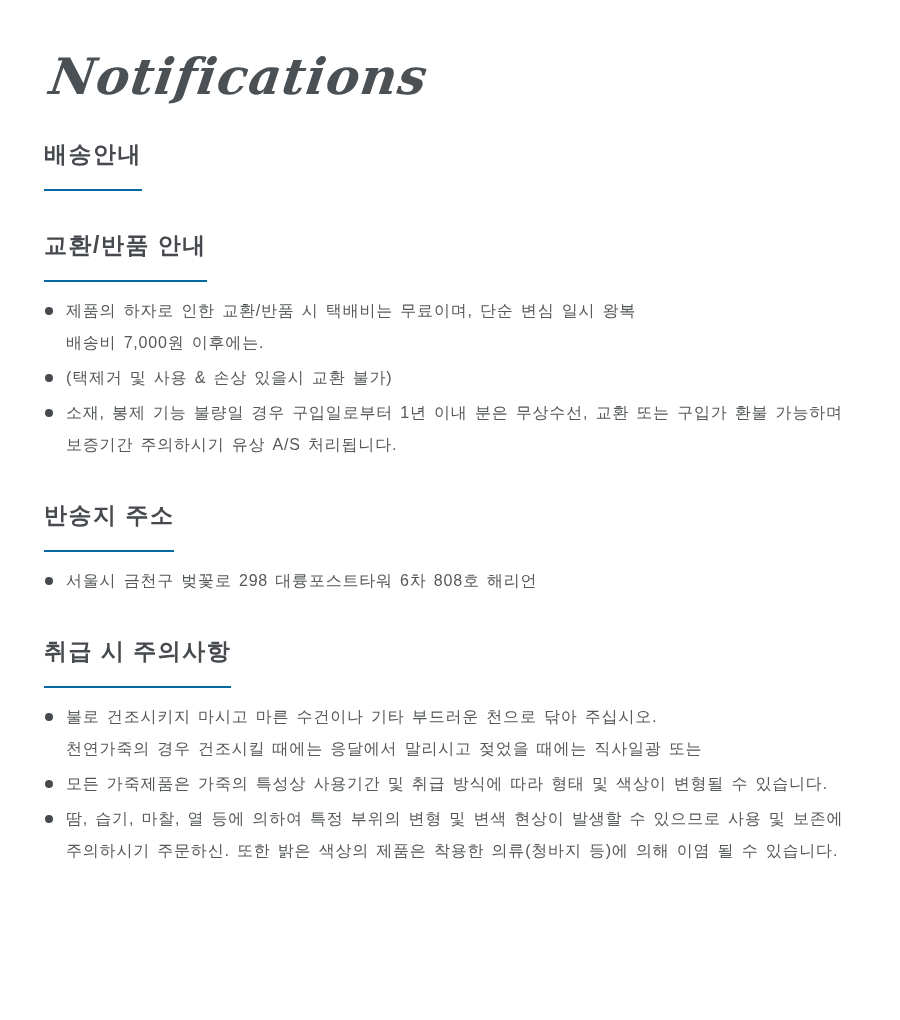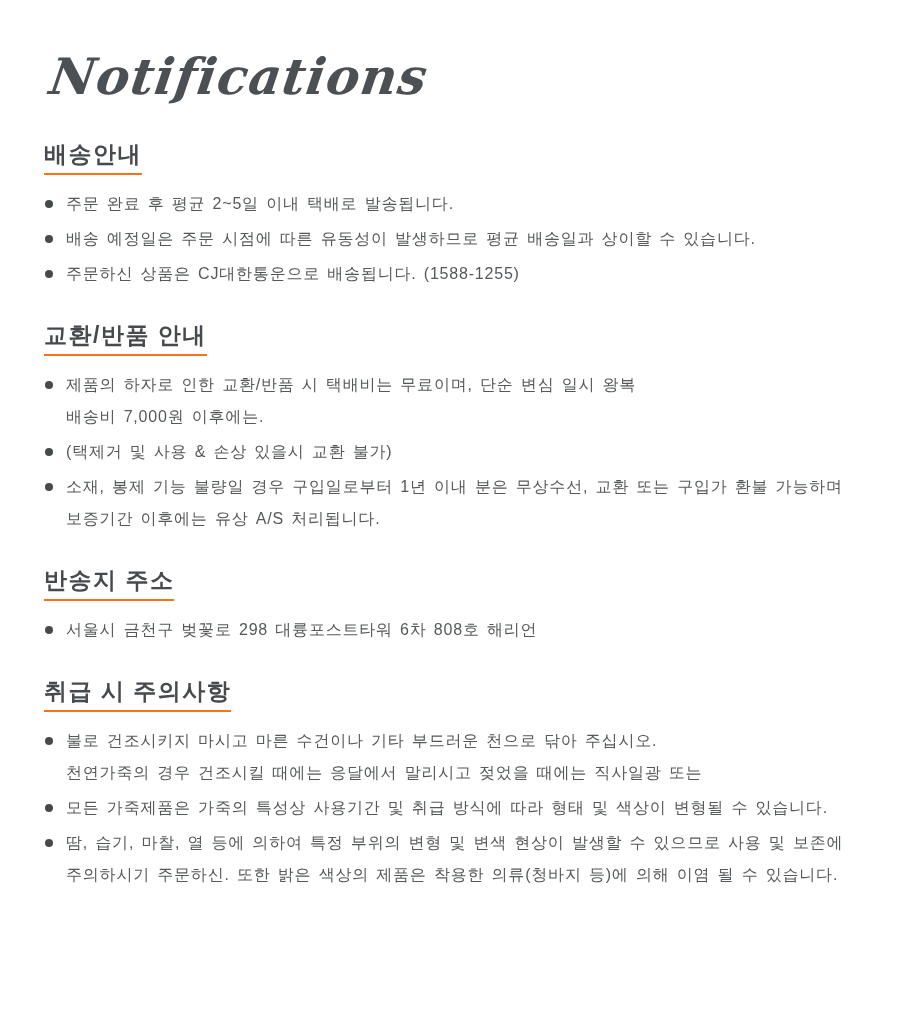--- a/index.html
+++ b/index.html
@@ -22,33 +22,33 @@
     font-size: 50px;
     letter-spacing: 1px;
     color: #4b5055;
     line-height: 86px;
     height: 86px;
     margin: 0;
     transform: skewX(-8deg);
     transform-origin: left bottom;
   }
   .section { margin-top: 20px; }
-  .section + .section { margin-top: 31px; }
+  .section + .section { margin-top: 40px; }
   .section-heading {
     margin: 0;
     font-size: 23px;
     font-weight: bold;
     letter-spacing: 1.5px;
     color: #46494d;
     line-height: 28px;
   }
   .section-heading .heading-text {
     display: inline-block;
-    padding-bottom: 5px;
-    border-bottom: 2px solid #f97316;
+    padding-bottom: 21px;
+    border-bottom: 2px solid #0369a1;
     text-align: center;
   }
   .bullet-list {
     list-style: none;
     margin: 13px 0 0 0;
     padding: 0;
   }
   .bullet-item {
     position: relative;
     padding-left: 22px;
@@ -76,54 +76,40 @@
 <body>
 
 <div class="page">
 
   <h1 class="script-title">Notifications</h1>
 
   <section class="section">
     <h2 class="section-heading">
       <span class="heading-text">배송안내</span>
     </h2>
-    <ul class="bullet-list">
-      <li class="bullet-item">
-        <span class="dot"></span>
-        <div class="line">주문 완료 후 평균 2~5일 이내 택배로 발송됩니다.</div>
-      </li>
-      <li class="bullet-item">
-        <span class="dot"></span>
-        <div class="line">배송 예정일은 주문 시점에 따른 유동성이 발생하므로 평균 배송일과 상이할 수 있습니다.</div>
-      </li>
-      <li class="bullet-item">
-        <span class="dot"></span>
-        <div class="line">주문하신 상품은 CJ대한통운으로 배송됩니다. (1588-1255)</div>
-      </li>
-    </ul>
   </section>
 
   <section class="section">
     <h2 class="section-heading">
       <span class="heading-text">교환/반품 안내</span>
     </h2>
     <ul class="bullet-list">
       <li class="bullet-item">
         <span class="dot"></span>
         <div class="line">제품의 하자로 인한 교환/반품 시 택배비는 무료이며, 단순 변심 일시 왕복</div>
         <div class="line">배송비 7,000원 이후에는.</div>
       </li>
       <li class="bullet-item">
         <span class="dot"></span>
         <div class="line">(택제거 및 사용 &amp; 손상 있을시 교환 불가)</div>
       </li>
       <li class="bullet-item">
         <span class="dot"></span>
         <div class="line">소재, 봉제 기능 불량일 경우 구입일로부터 1년 이내 분은 무상수선, 교환 또는 구입가 환불 가능하며</div>
-        <div class="line">보증기간 이후에는 유상 A/S 처리됩니다.</div>
+        <div class="line">보증기간 주의하시기 유상 A/S 처리됩니다.</div>
       </li>
     </ul>
   </section>
 
   <section class="section">
     <h2 class="section-heading">
       <span class="heading-text">반송지 주소</span>
     </h2>
     <ul class="bullet-list">
       <li class="bullet-item">

